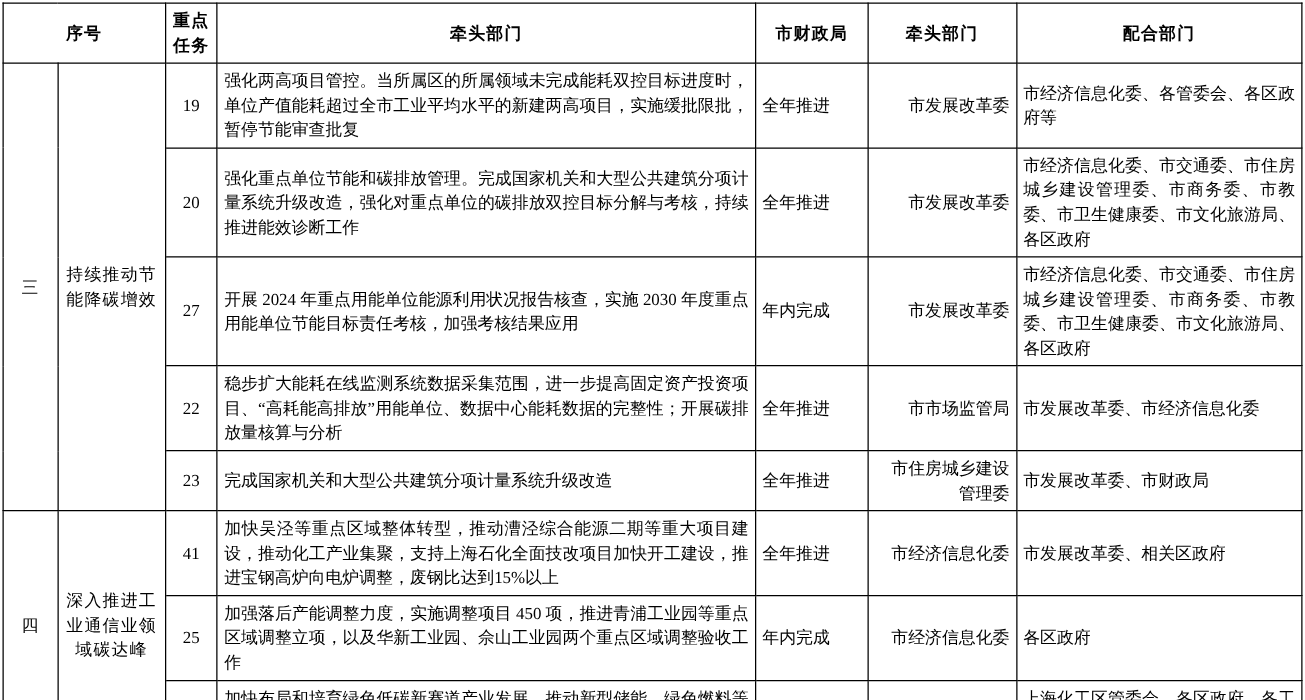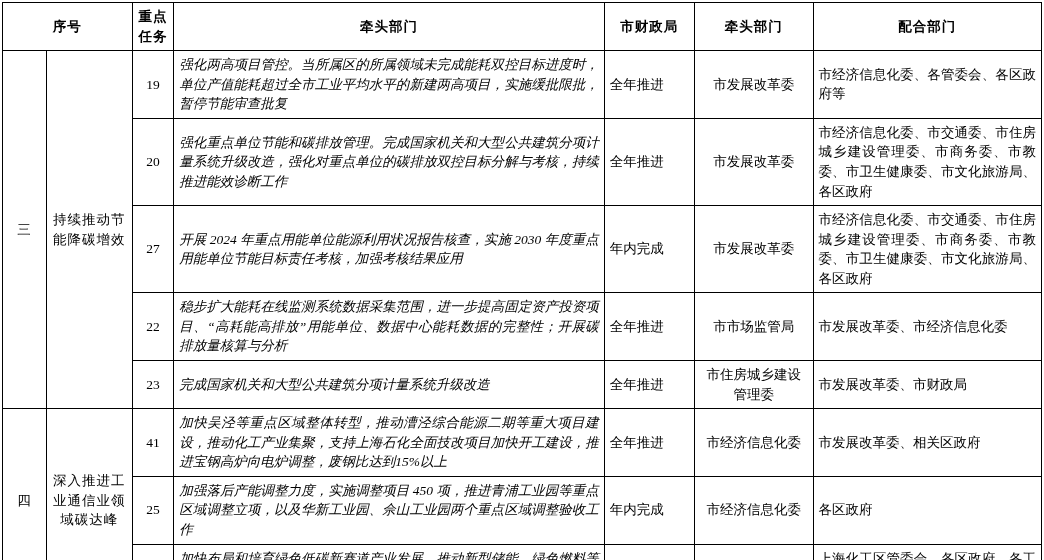--- a/index.html
+++ b/index.html
@@ -63,27 +63,26 @@
   }
   td.num {
     text-align: center;
     font-size: 14.5px;
   }
   td.work {
     text-align: justify;
     text-justify: inter-ideograph;
     padding: 6px 8px;
     line-height: 1.62;
-    font-style: italic;
   }
   td.time {
     font-size: 13.5px;
   }
   td.lead {
-    text-align: center;
+    text-align: right;
     font-size: 13.5px;
     line-height: 1.5;
   }
   td.coop {
     text-align: justify;
     text-justify: inter-ideograph;
     font-size: 13.5px;
     line-height: 1.55;
     padding: 5px 7px;
   }

